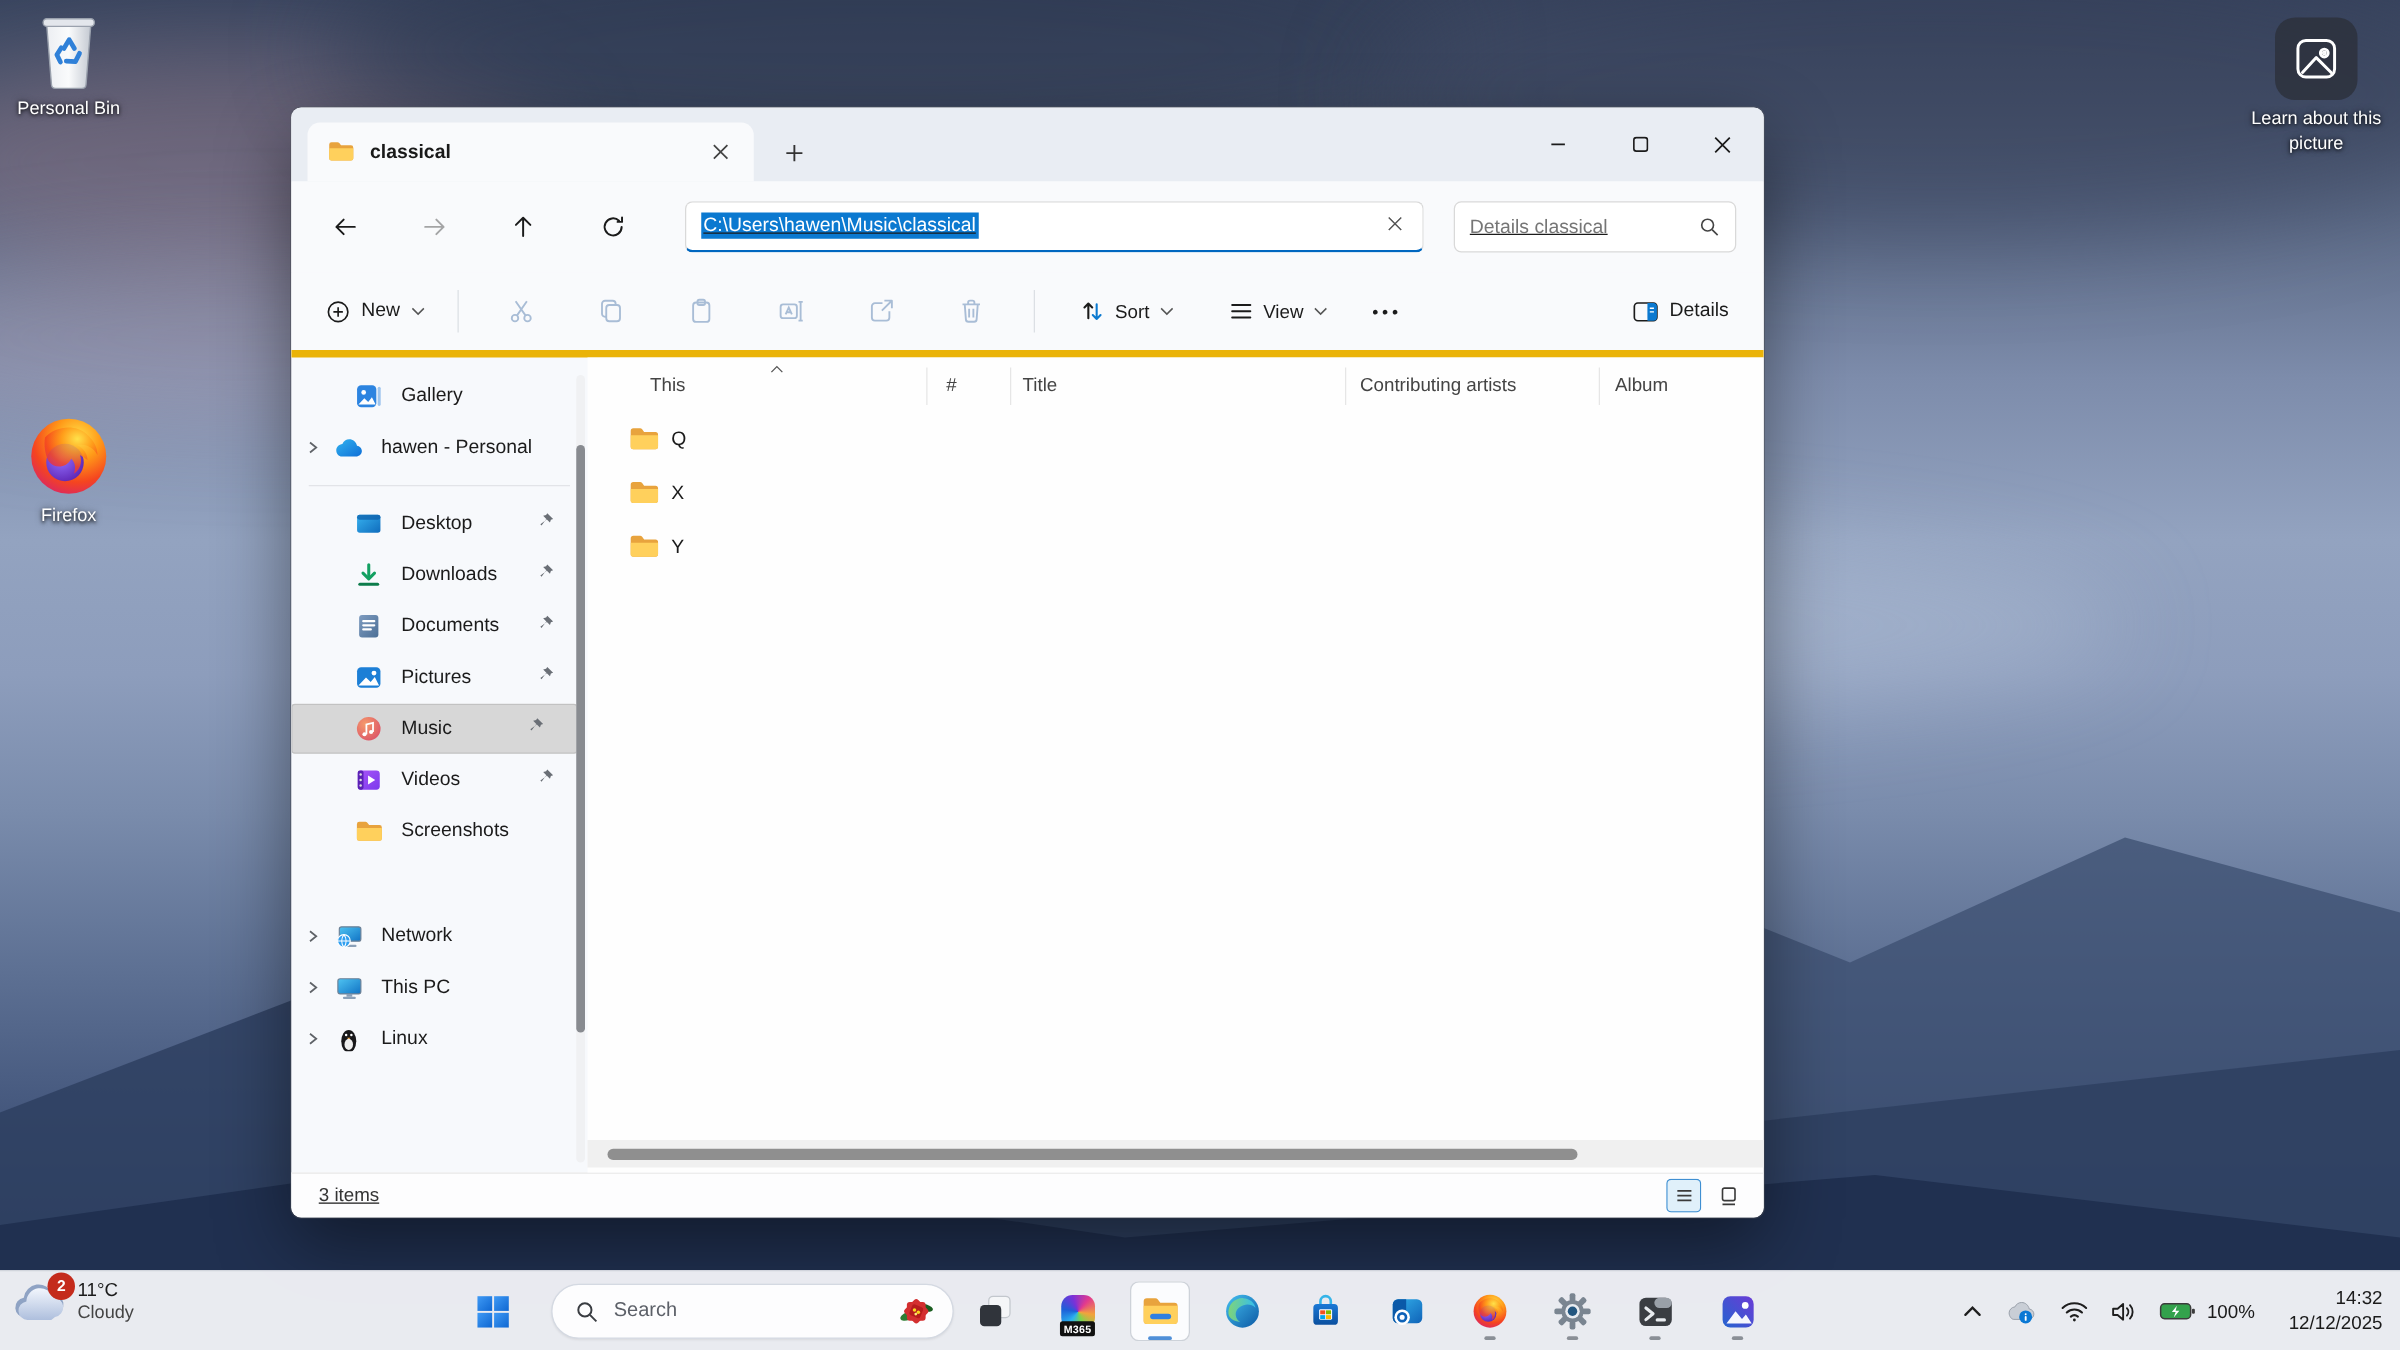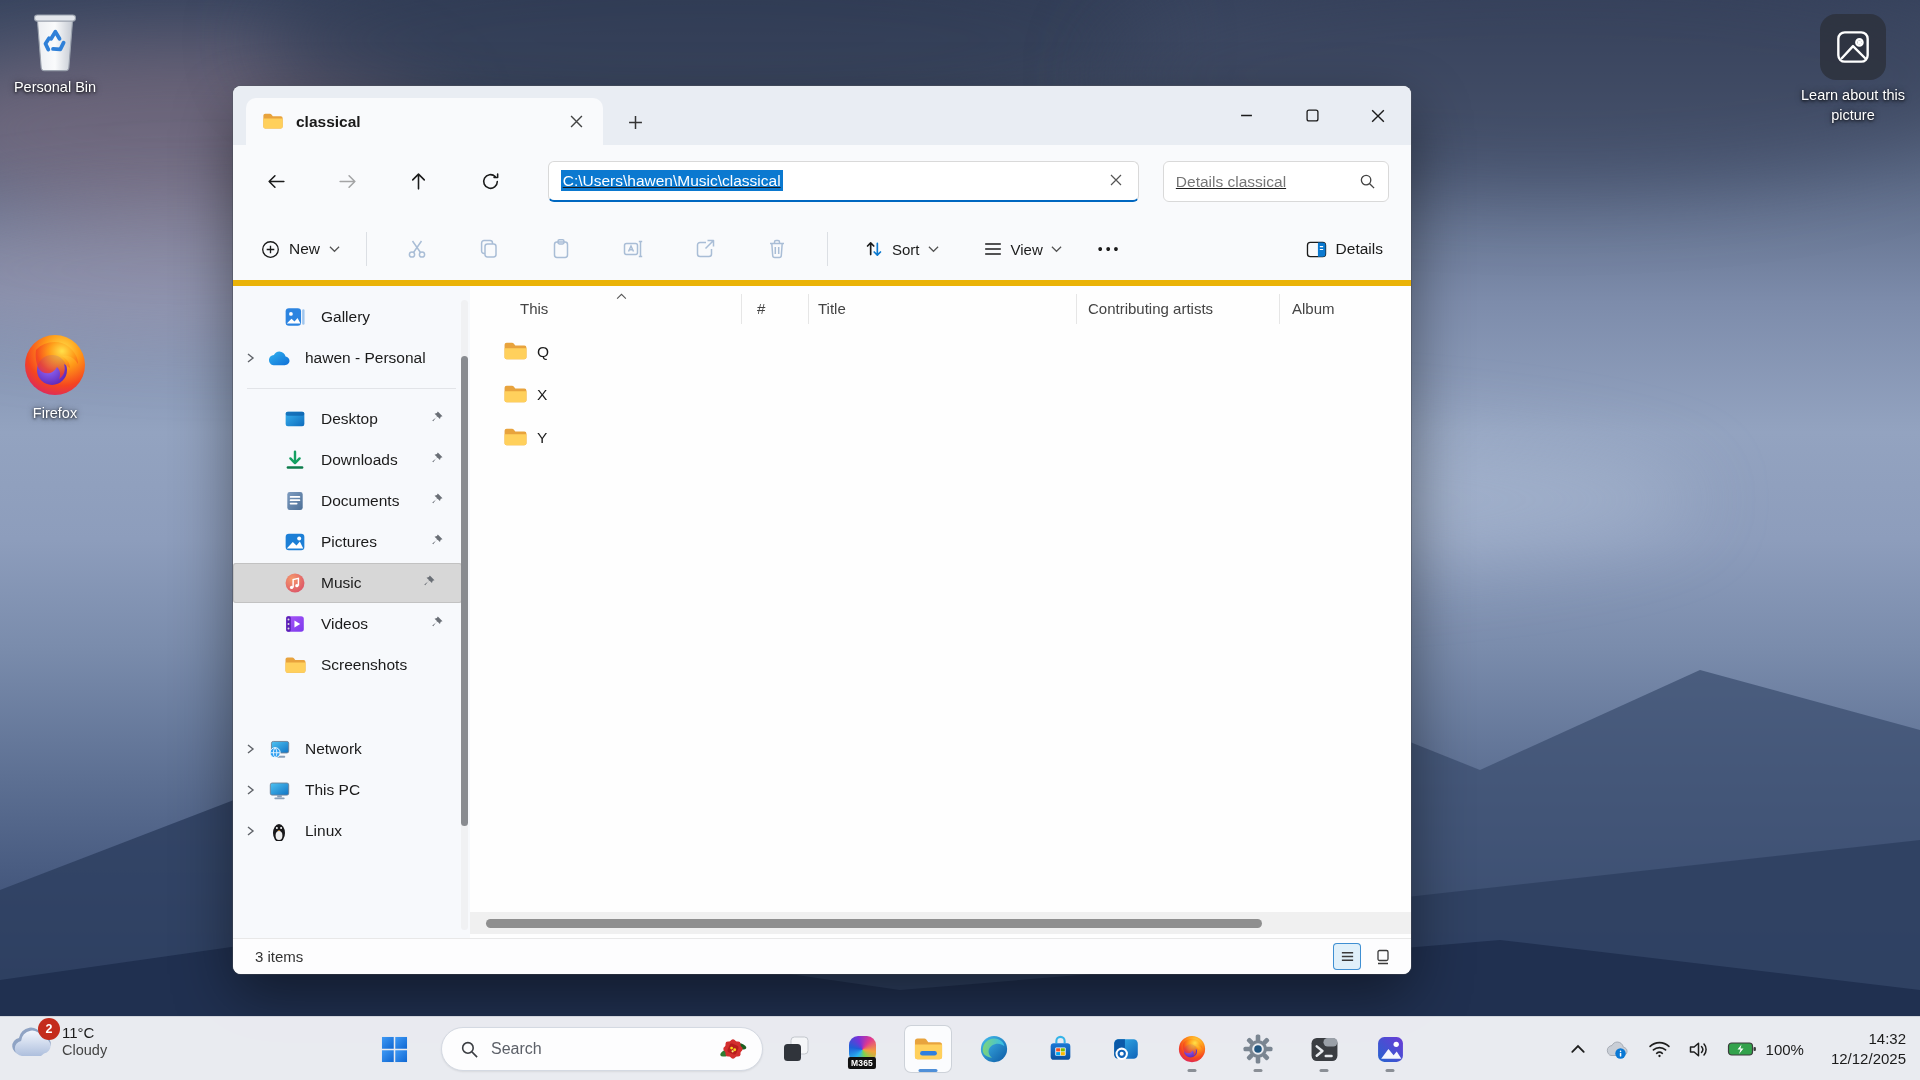--- a/index.html
+++ b/index.html
@@ -85,21 +85,21 @@
   .ch { position:absolute; top:0; height:44px; display:flex; align-items:center; }
   .ch-name { left:50px; } .ch-num { left:287px; } .ch-title { left:348px; }
   .ch-artists { left:618px; } .ch-album { left:822px; }
   .colsep { position:absolute; top:8px; height:30px; width:1px; background:#e6e6e6; }
   .cs1{left:271px;} .cs2{left:338px;} .cs3{left:606px;} .cs4{left:809px;}
   .filerow { height:43px; display:flex; align-items:center; padding-left:33px; gap:9px; }
   .filerow .fname { font-size:15.5px; color:#1b1b1b; }
   .hscroll { position:absolute; left:0; right:0; bottom:4px; height:22px; background:#f0f0f0; display:flex; align-items:center; }
   .hthumb { margin-left:16px; width:776px; height:9px; background:#8f8f8f; border-radius:5px; }
 
-  .statusbar { height:36px; background:#fdfdfe; border-top:1px solid #e8e8e8; display:flex; align-items:center; padding:0 14px 0 22px; }
+  .statusbar { height:36px; background:#fdfdfe; border-top:1px solid #e8e8e8; display:flex; align-items:center; padding:0 14px 0 22px;text-decoration:underline; }
   .status-items { font-size:15px; color:#333; }
   .viewtoggles { margin-left:auto; display:flex; gap:8px; }
   .vt { width:28px; height:27px; border-radius:4px; display:flex; align-items:center; justify-content:center; }
   .vt.active { background:#e0f0fa; box-shadow:inset 0 0 0 1px #3f8fd2; }
 
   
   .taskbar { position:absolute; left:0; bottom:0; width:1920px; height:64px;
     background:rgba(241,243,247,.96); border-top:1px solid rgba(180,186,196,.45); }
   .weather { position:absolute; left:10px; top:7px; display:flex; align-items:center; gap:8px; }
   .wcloud { position:relative; width:44px; height:34px; }

